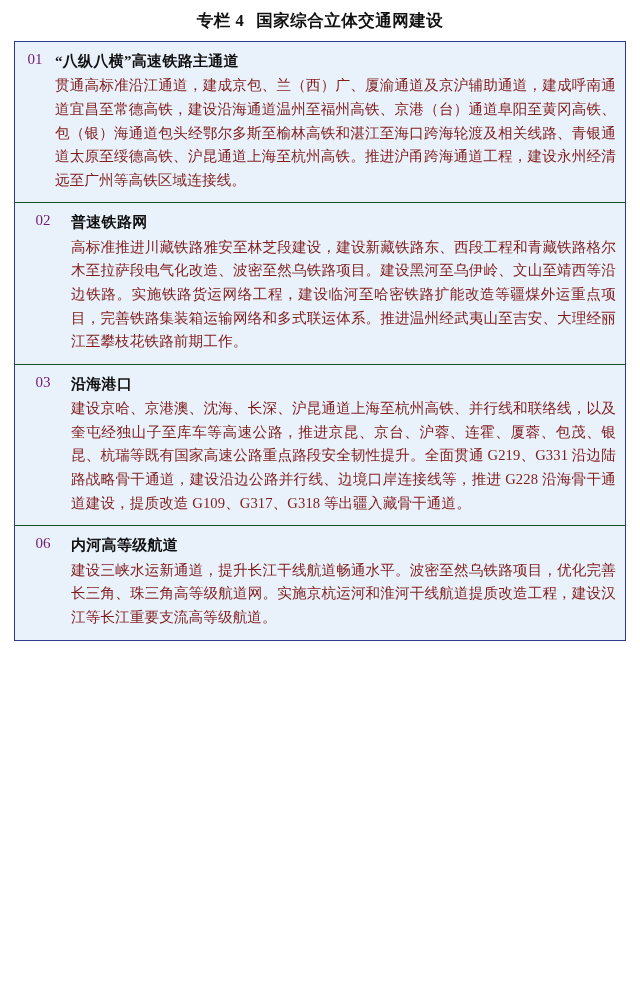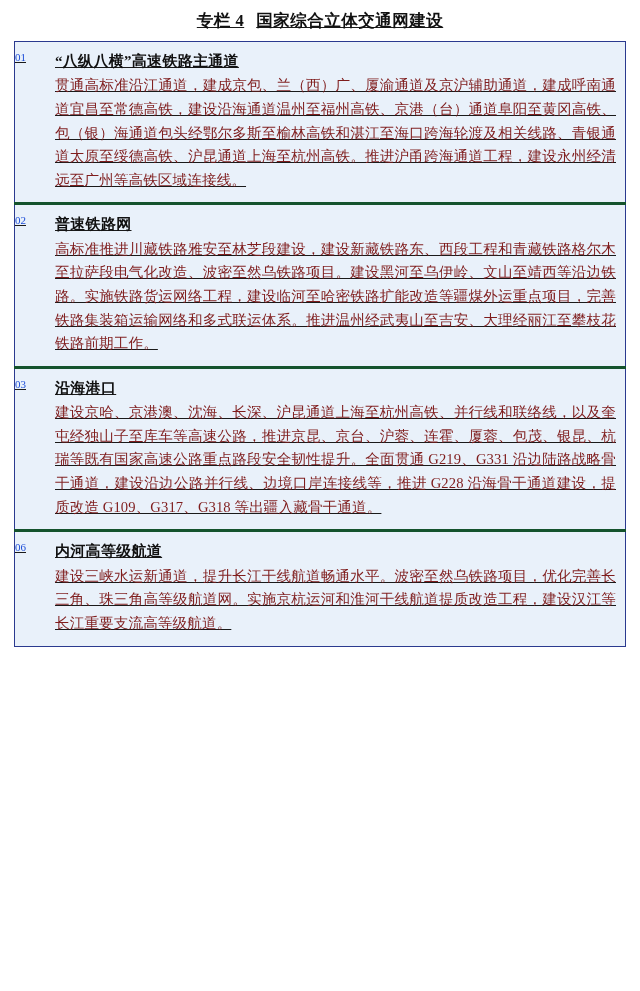--- a/index.html
+++ b/index.html
@@ -13,21 +13,20 @@
     font-family: "Liberation Serif", "DejaVu Serif", serif;
     color: #1a1a1a;
   }
   #page {
     width: 640px;
     height: 991px;
     box-sizing: border-box;
     padding: 0;
     position: relative;
     background: #ffffff;
-    text-decoration: underline;
   }
   .box-title {
     text-align: center;
     font-size: 16.5px;
     font-weight: bold;
     letter-spacing: 0.5px;
     padding: 10px 0 9px 0;
     color: #111111;
   }
   .box-title .num {
@@ -41,28 +40,30 @@
     border-top: 1.5px solid #2b3a8f;
     border-bottom: 1.5px solid #2b3a8f;
     border-left: 1.5px solid #2b3a8f;
     border-right: 1.5px solid #2b3a8f;
     background: #e9f1fa;
   }
   table.content-table tr.row-item {
     vertical-align: top;
   }
   table.content-table tr.row-item + tr.row-item td {
-    border-top: 3px solid #14532d;
+    border-top: 1px solid #14532d;
+    padding-left: 16px;
   }
   td.num-cell {
     width: 40px;
-    font-size: 11px;
+    text-align: center;
+    font-size: 15px;
     padding: 9px 0 10px 0;
     font-family: "Liberation Serif", serif;
-    color: #1d4ed8;
+    color: #701a75;
     vertical-align: top;
   }
   td.body-cell {
     padding: 8px 9px 10px 0;
     vertical-align: top;
     margin-top: 28px;
   }
   .item-title {
     font-size: 15px;
     font-weight: bold;

